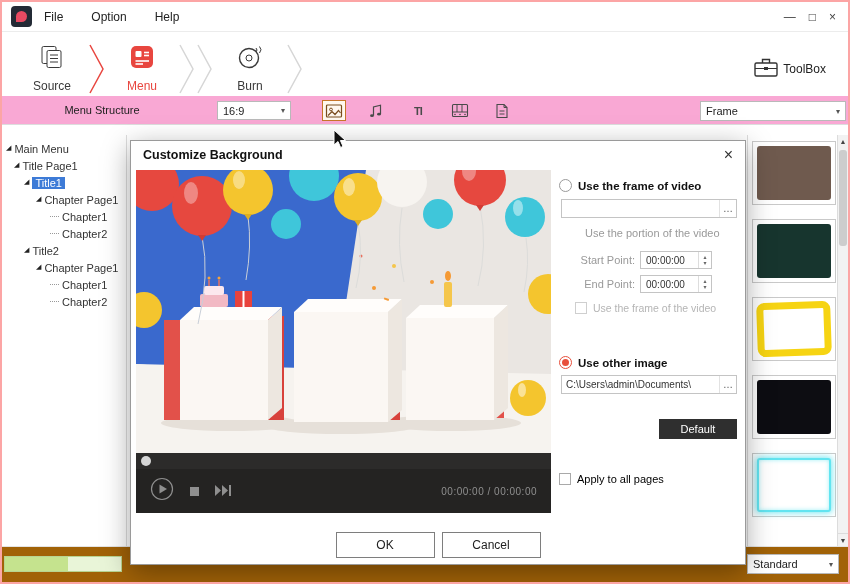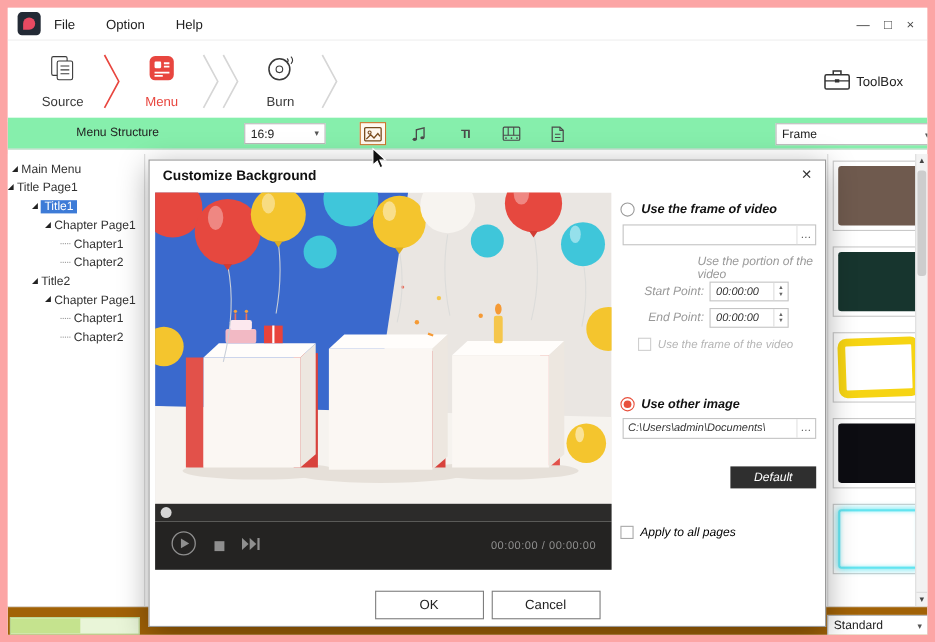--- a/index.html
+++ b/index.html
@@ -1,55 +1,55 @@
 <!DOCTYPE html>
 <html><head>
 <meta charset="utf-8">
 <style>
   * { margin:0; padding:0; box-sizing:border-box; }
   body { width:850px; height:584px; font-family:"Liberation Sans","DejaVu Sans",sans-serif; background:#fff; }
-  .app { position:relative; width:850px; height:584px; border:7px solid #fca5a5; background:#fff; overflow:hidden; }
+  .app { position:relative; width:850px; height:584px; border:2px solid #fca5a5; background:#fff; overflow:hidden; }
 
   
   .titlebar { position:absolute; left:0; top:0; width:100%; height:30px; background:#fff; border-bottom:1px solid #ececec; display:flex; align-items:center; z-index:5; }
   .logo { width:21px; height:21px; margin:0 12px 0 9px; border-radius:4px; background:#232a35; position:relative; overflow:hidden; flex:0 0 auto; }
   .logo::after { content:""; position:absolute; left:5px; top:5px; width:11px; height:11px; border-radius:50% 50% 50% 0; background:#e84a62; }
   .menubar { display:flex; gap:28px; font-size:12px; color:#222; }
   .winctl { position:absolute; right:12px; top:0; height:30px; display:flex; align-items:center; gap:13px; font-size:12px; color:#444; }
   .winctl span { cursor:default; }
 
   
   .stepbar { position:absolute; left:0; top:30px; width:100%; height:74px; background:#fff; border-bottom:1px solid #e0e0e0; display:flex; align-items:center; z-index:5; }
   .steps { display:flex; align-items:center; padding-left:14px; height:100%; }
   .step { width:72px; display:flex; flex-direction:column; align-items:center; gap:5px; }
   .step .lbl { font-size:12px; color:#3a3a3a; }
   .step.active .lbl { color:#e8463f; }
   .chev { width:18px; height:60px; flex:0 0 auto; }
   .toolbox { position:absolute; right:22px; top:0; height:74px; display:flex; flex-direction:row; justify-content:center; align-items:center; gap:4px; }
   .toolbox .lbl { font-size:12px; color:#222; }
 
   
-  .subbar { position:absolute; left:0; top:100px; width:100%; height:29px; background:#86efac; border-bottom:1px solid #ddd; z-index:5;padding-left:16px; }
+  .subbar { position:absolute; left:0; top:94px; width:100%; height:29px; background:#f9a8d4; border-bottom:1px solid #ddd; z-index:5;padding-left:16px; }
   .ms-label { position:absolute; left:30px; top:0; width:140px; height:29px; line-height:29px; text-align:center; font-size:11px; color:#222; }
   .combo { position:absolute; border:1px solid #b9b9b9; background:#fff; font-size:11px; color:#222; display:flex; align-items:center; padding:0 5px; }
   .combo .caret { margin-left:auto; font-size:8px; color:#555; }
   .aspect { left:215px; top:5px; width:74px; height:19px; }
   .framebox { left:698px; top:5px; width:146px; height:20px; }
   .tools { position:absolute; left:320px; top:4px; display:flex; gap:18px; }
   .tool { width:24px; height:21px; display:flex; align-items:center; justify-content:center; border:1px solid transparent; }
   .tool.active { border:1px solid #c8762a; background:#fff8ef; }
   .tool svg { display:block; }
   .texttool { font-size:11px; font-weight:bold; color:#4a4a4a; letter-spacing:-1px; }
 
   
   .tree { position:absolute; left:0; top:133px; width:125px; height:411px; background:#fff; border-right:1px solid #ddd; padding-top:5px; font-size:11px; color:#333; z-index:4; }
   .trow { height:17px; display:flex; align-items:center; white-space:nowrap; }
   .tmark { font-size:7px; color:#222; margin-right:3px; position:relative; top:-1px; }
   .trow.leaf::before { content:""; width:9px; border-top:1px dotted #999; margin-right:3px; }
-  .lvl0 { padding-left:4px; } .lvl1 { } .lvl2 { padding-left:22px; }
+  .lvl0 { padding-left:4px; } .lvl1 { padding-left:12px; } .lvl2 { padding-left:22px; }
   .lvl3 { padding-left:34px; } .lvl4 { padding-left:48px; }
   .trow.selected .tlabel { background:#3d7bd7; color:#fff; padding:0 3px; }
 
   
   .frames { position:absolute; left:745px; top:133px; width:93px; height:411px; background:#fff; border-left:1px solid #ddd; padding-top:6px; z-index:4; }
   .fcard { width:84px; height:64px; margin:0 auto 14px auto; border:1px solid #c9c9c9; background:#fff; padding:4px; }
   .fcard .fthumb { width:100%; height:100%; border-radius:3px; }
   .fthumb.frame-variant { background:#fff; border:7px solid #f6d413; border-radius:8px; transform:rotate(-2deg); }
   .fthumb.glow-variant { background:#fff; border:2px solid #62e4f0; box-shadow:0 0 6px 1px rgba(98,228,240,.85), inset 0 0 4px rgba(98,228,240,.6); }
   .vscroll { position:absolute; right:0; top:133px; width:11px; height:411px; background:#f2f2f2; border-left:1px solid #dcdcdc; z-index:4; }
@@ -70,21 +70,21 @@
   .dlg-close { margin-left:auto; font-size:16px; color:#333; line-height:16px; cursor:default; }
   .player { position:absolute; left:5px; top:29px; width:415px; }
   .scene { display:block; width:415px; height:283px; }
   .seek { position:relative; width:100%; height:16px; background:#2c2b2a; }
   .knob { position:absolute; left:5px; top:3px; width:10px; height:10px; border-radius:50%; background:#d6d6d6; }
   .pctrl { height:44px; background:#242322; display:flex; align-items:center; padding:0 14px; gap:16px; }
   .stopbtn { width:9px; height:9px; background:#8f8f8f; display:inline-block; }
   .ptime { margin-left:auto; font-size:10px; color:#8f8f8f; letter-spacing:.5px; }
 
   .opts { position:absolute; left:428px; top:28px; width:182px; height:365px; font-size:11px; }
-  .opts > div { position:absolute; left:0; right:4px; display:flex; align-items:center;font-style:italic; }
+  .opts > div { position:absolute; left:0; right:4px; display:flex; align-items:center; }
   .radio { width:13px; height:13px; border:1px solid #9a9a9a; border-radius:50%; background:#fff; display:inline-block; margin-right:6px; flex:0 0 auto; }
   .radio.checked { border-color:#e8503c; position:relative; }
   .radio.checked::after { content:""; position:absolute; inset:2px; border-radius:50%; background:#e8503c; }
   .strong { font-weight:bold; font-size:11.5px; color:#111; }
   .oinput { height:19px; border:1px solid #c4c4c4; background:#fff; font-size:10px; color:#333; padding-left:4px; }
   .oinput .ival { overflow:hidden; white-space:nowrap; }
   .ibrowse { margin-left:auto; width:17px; align-self:stretch; display:flex; align-items:center; justify-content:center; border-left:1px solid #e2e2e2; color:#555; font-size:10px; }
   .ogray { color:#999; }
   .glabel { width:76px; text-align:right; color:#999; margin-right:5px; }
   .spinbox { display:inline-flex; align-items:center; border:1px solid #c4c4c4; background:#fff; height:18px; width:72px; font-size:10px; color:#333; padding-left:5px; }
@@ -388,21 +388,21 @@
 
     <div class="opts">
       <div style="top:10px">
         <span class="radio"></span>
         <span class="strong">Use the frame of video</span>
       </div>
       <div class="oinput" style="top:30px; left:2px;">
         <span class="ival"></span>
         <span class="ibrowse">…</span>
       </div>
-      <div class="ogray" style="top:58px; left:26px;margin-left:44px;">Use the portion of the video</div>
+      <div class="ogray" style="top:58px; left:26px;">Use the portion of the video</div>
       <div style="top:82px">
         <span class="glabel">Start Point:</span>
         <span class="spinbox">
           <span>00:00:00</span>
           <span class="spin">
               <span>▴</span>
               <span>▾</span>
             </span>
         </span>
       </div>

